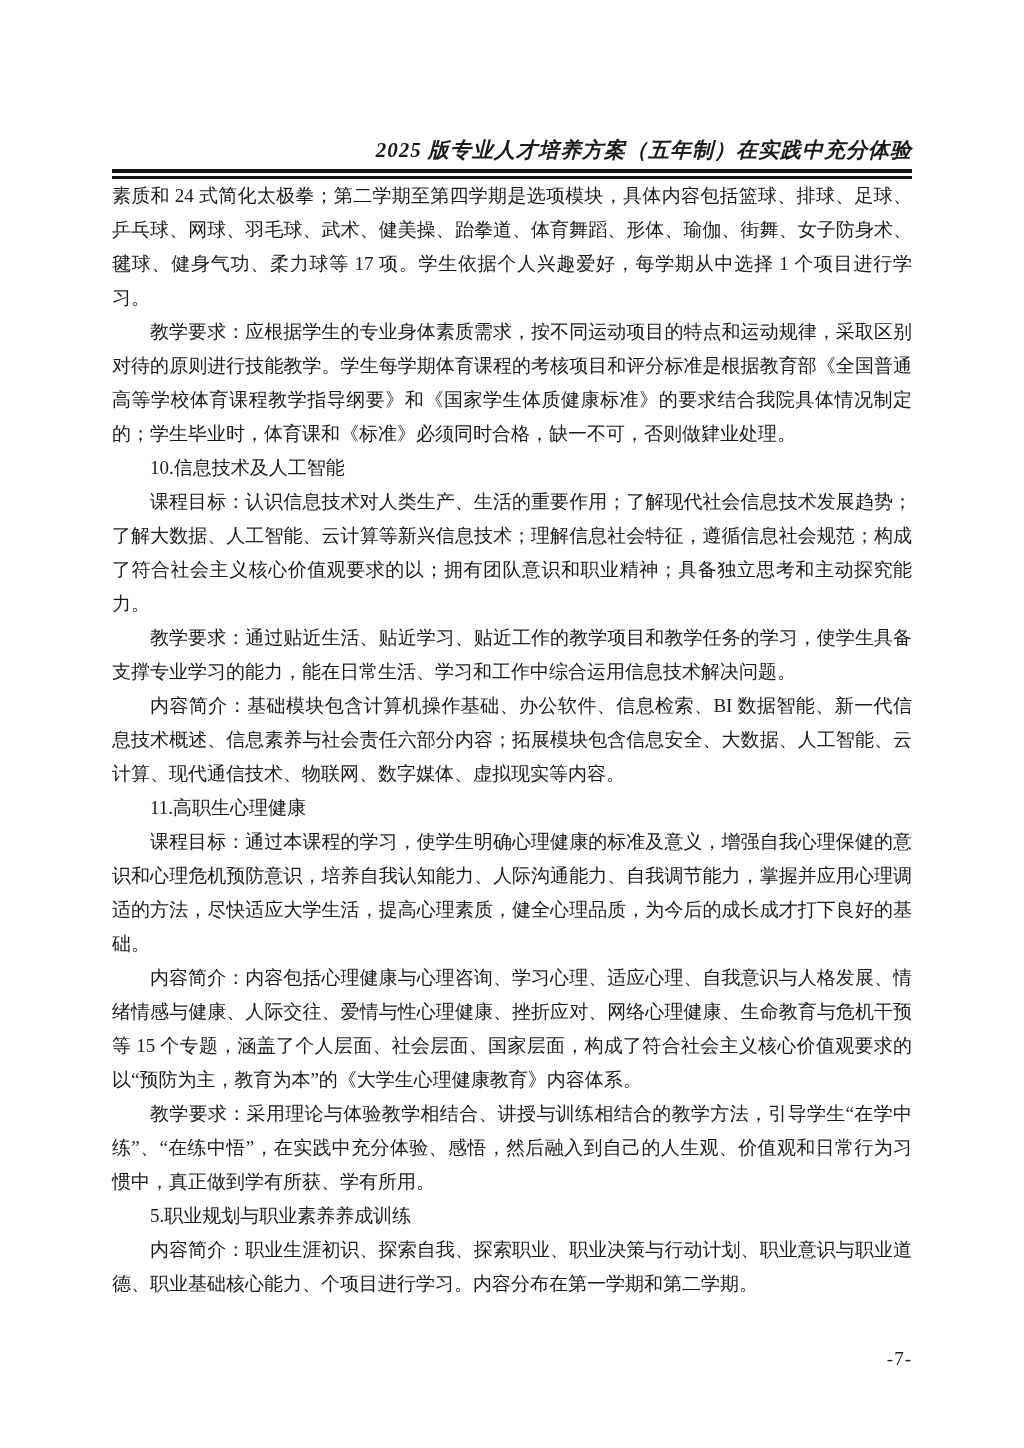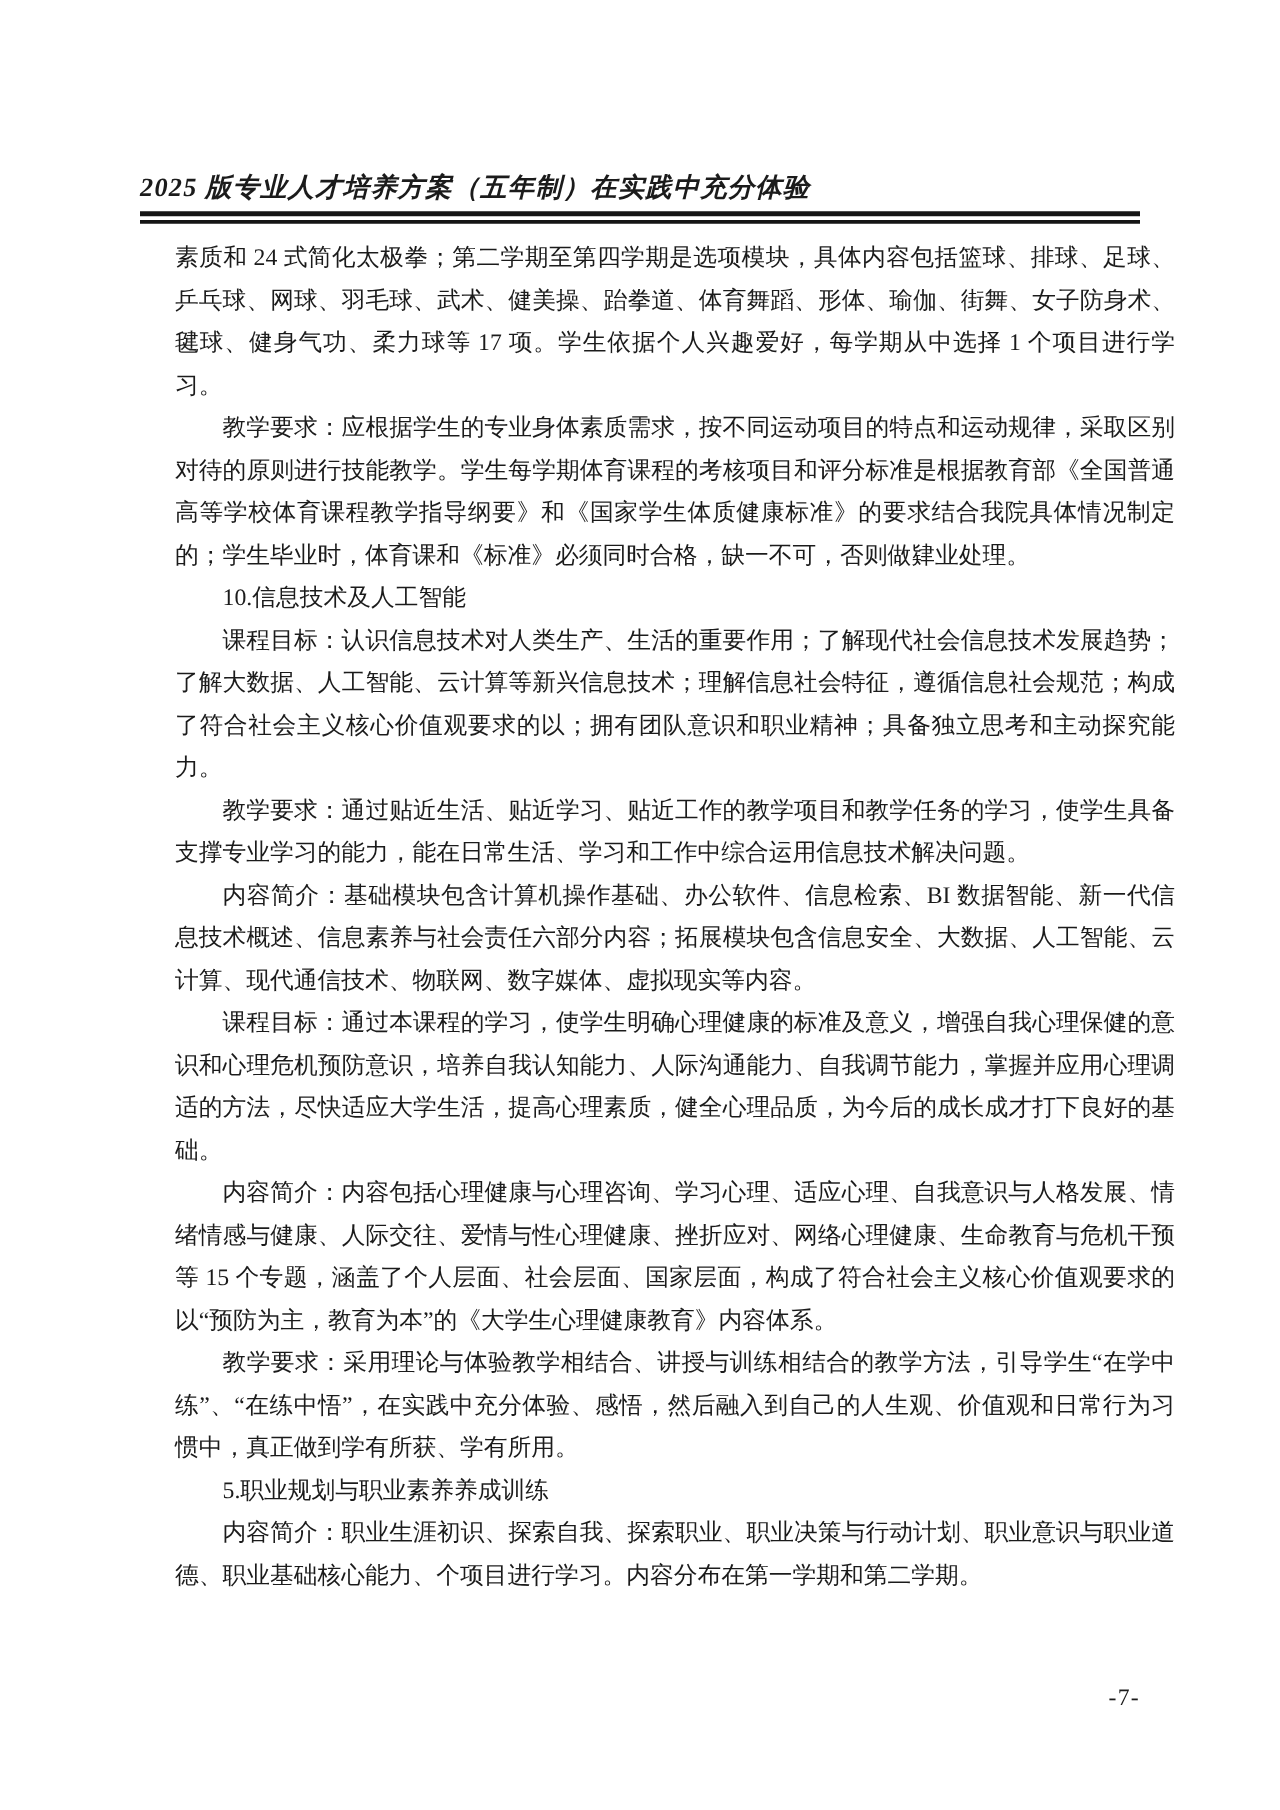--- a/index.html
+++ b/index.html
@@ -11,47 +11,46 @@
     font-family: "Liberation Serif", "DejaVu Serif", serif;
     color: #1b1b1b;
     overflow: hidden;
   }
   .header {
     position: absolute;
     top: 136px;
     left: 112px;
     width: 800px;
     display: flex;
-    justify-content: flex-start;
+    justify-content: flex-end;
     align-items: flex-end;
     font-size: 21px;
     font-weight: bold;
     font-style: italic;
     letter-spacing: 1px;
     white-space: nowrap;
   }
   .header-rule {
     position: absolute;
     top: 169px;
     left: 112px;
     width: 800px;
     height: 3px;
     border-top: 4px solid #151515;
     border-bottom: 3px solid #151515;
   }
   .content {
     position: absolute;
-    top: 190px;
+    top: 179px;
     left: 112px;
     width: 800px;
     font-size: 19px;
     line-height: 34px;
     text-align: justify;
     text-justify: inter-ideograph;
-    margin-left: 28px;
   }
   .content p { margin: 0; }
   .indent { text-indent: 2em; }
   .footer {
     position: absolute;
     top: 1348px;
     left: 112px;
     width: 800px;
     text-align: right;
     font-size: 19px;
@@ -70,20 +69,21 @@
 
   <div class="header-rule"></div>
 
   <div class="content">
     <p class="block">素质和 24 式简化太极拳；第二学期至第四学期是选项模块，具体内容包括篮球、排球、足球、乒乓球、网球、羽毛球、武术、健美操、跆拳道、体育舞蹈、形体、瑜伽、街舞、女子防身术、毽球、健身气功、柔力球等 17 项。学生依据个人兴趣爱好，每学期从中选择 1 个项目进行学习。</p>
     <p class="block indent">教学要求：应根据学生的专业身体素质需求，按不同运动项目的特点和运动规律，采取区别对待的原则进行技能教学。学生每学期体育课程的考核项目和评分标准是根据教育部《全国普通高等学校体育课程教学指导纲要》和《国家学生体质健康标准》的要求结合我院具体情况制定的；学生毕业时，体育课和《标准》必须同时合格，缺一不可，否则做肄业处理。</p>
     <p class="block indent">10.信息技术及人工智能</p>
     <p class="block indent">课程目标：认识信息技术对人类生产、生活的重要作用；了解现代社会信息技术发展趋势；了解大数据、人工智能、云计算等新兴信息技术；理解信息社会特征，遵循信息社会规范；构成了符合社会主义核心价值观要求的以；拥有团队意识和职业精神；具备独立思考和主动探究能力。</p>
     <p class="block indent">教学要求：通过贴近生活、贴近学习、贴近工作的教学项目和教学任务的学习，使学生具备支撑专业学习的能力，能在日常生活、学习和工作中综合运用信息技术解决问题。</p>
     <p class="block indent">内容简介：基础模块包含计算机操作基础、办公软件、信息检索、BI 数据智能、新一代信息技术概述、信息素养与社会责任六部分内容；拓展模块包含信息安全、大数据、人工智能、云计算、现代通信技术、物联网、数字媒体、虚拟现实等内容。</p>
+    <p class="block indent">11.高职生心理健康</p>
     <p class="block indent">课程目标：通过本课程的学习，使学生明确心理健康的标准及意义，增强自我心理保健的意识和心理危机预防意识，培养自我认知能力、人际沟通能力、自我调节能力，掌握并应用心理调适的方法，尽快适应大学生活，提高心理素质，健全心理品质，为今后的成长成才打下良好的基础。</p>
     <p class="block indent">内容简介：内容包括心理健康与心理咨询、学习心理、适应心理、自我意识与人格发展、情绪情感与健康、人际交往、爱情与性心理健康、挫折应对、网络心理健康、生命教育与危机干预等 15 个专题，涵盖了个人层面、社会层面、国家层面，构成了符合社会主义核心价值观要求的以“预防为主，教育为本”的《大学生心理健康教育》内容体系。</p>
     <p class="block indent">教学要求：采用理论与体验教学相结合、讲授与训练相结合的教学方法，引导学生“在学中练”、“在练中悟”，在实践中充分体验、感悟，然后融入到自己的人生观、价值观和日常行为习惯中，真正做到学有所获、学有所用。</p>
     <p class="block indent">5.职业规划与职业素养养成训练</p>
     <p class="block indent">内容简介：职业生涯初识、探索自我、探索职业、职业决策与行动计划、职业意识与职业道德、职业基础核心能力、个项目进行学习。内容分布在第一学期和第二学期。</p>
   </div>
 
   <div class="footer">
     <span>-7-</span>
   </div>

